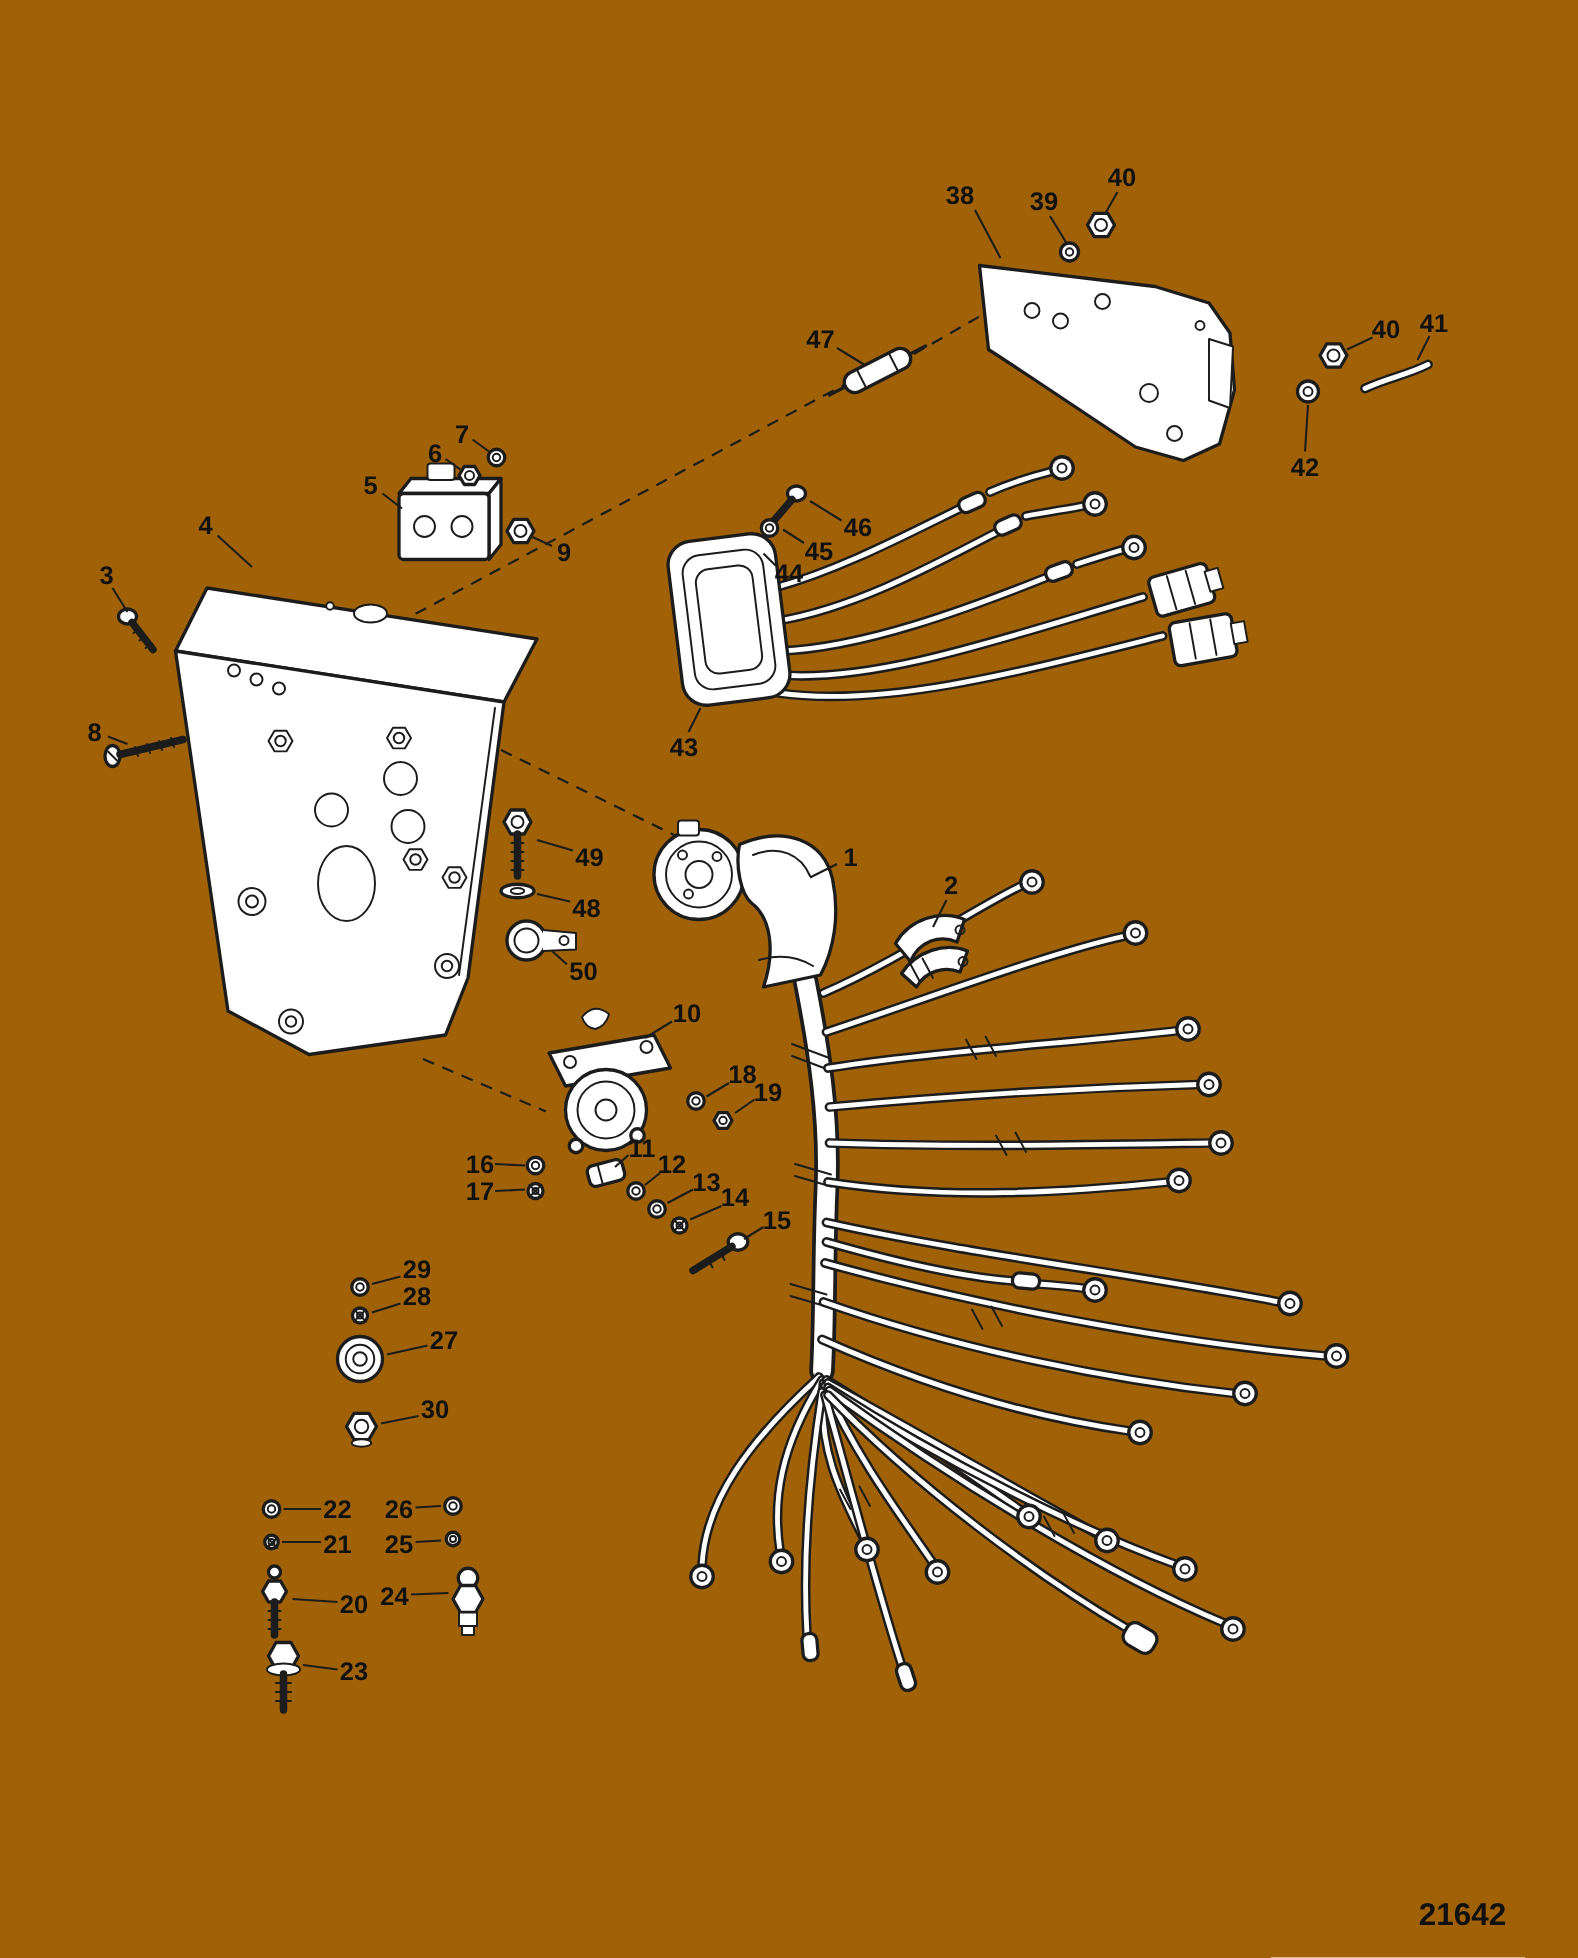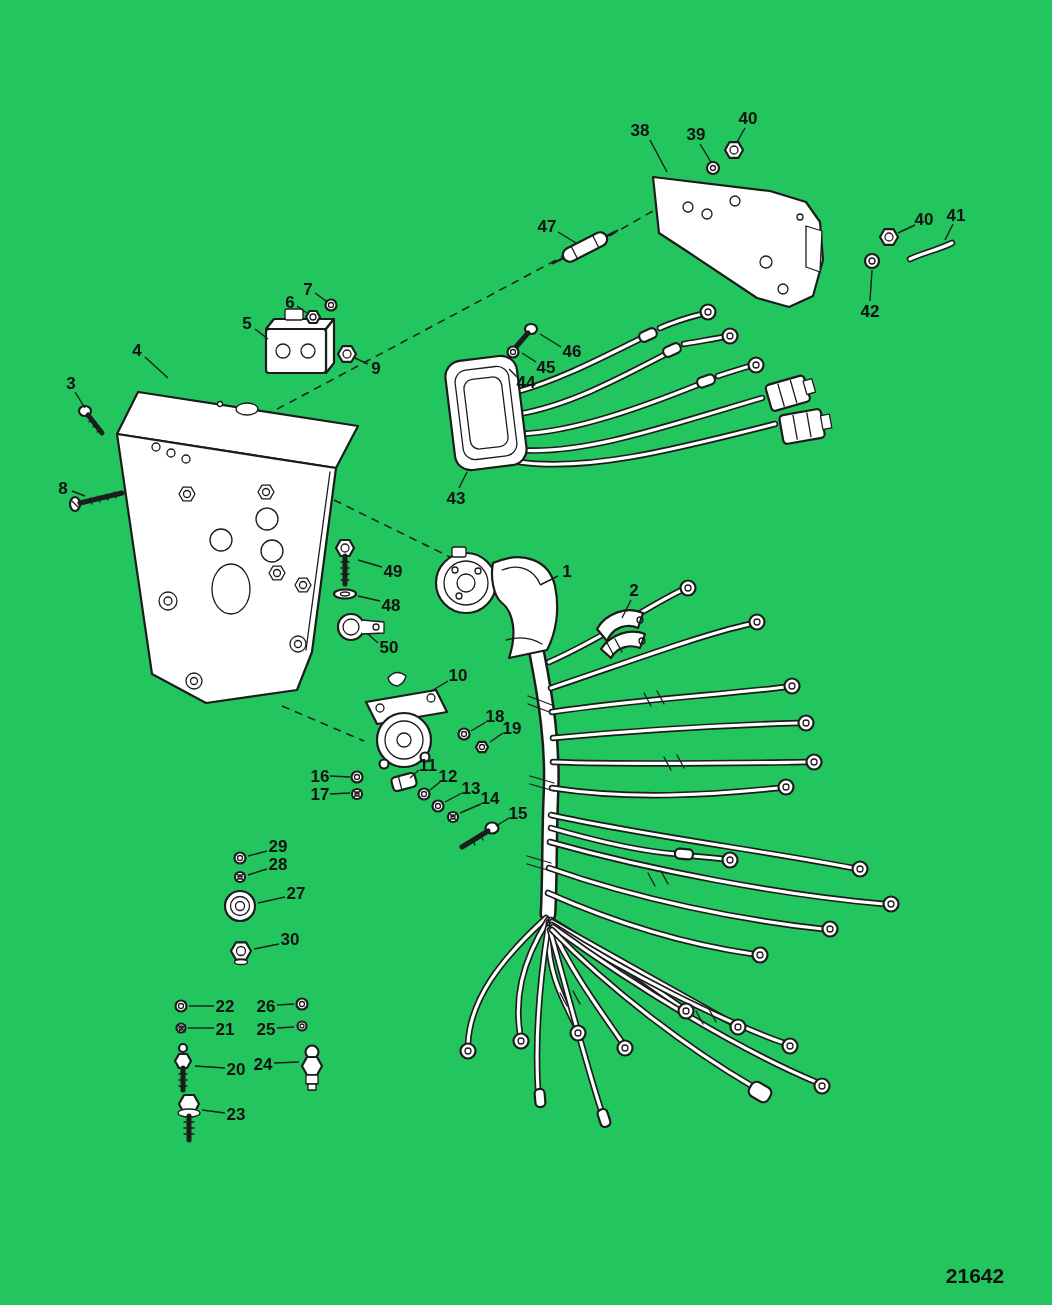--- a/index.html
+++ b/index.html
@@ -1,16 +1,16 @@
 <!DOCTYPE html>
 <html><head>
 <meta charset="utf-8">
 <style>
   html,body{margin:0;padding:0;background:#fff;}
-  .stage{width:1052px;height:1305px;position:relative;margin:0 auto;background:#22c55e;overflow:hidden;}
+  .stage{width:1052px;height:1305px;position:relative;margin:0 auto;background:#a16207;overflow:hidden;}
   svg{display:block;width:100%;height:100%;}
   .ln{fill:none;stroke:#1c1c1c;stroke-width:2.2;stroke-linecap:round;stroke-linejoin:round;}
   .thin{stroke-width:1.3;}
   .fw{fill:#fff;stroke:#1c1c1c;stroke-width:2.2;stroke-linejoin:round;}
   .fw.thin{stroke-width:1.3;}
   .dash{fill:none;stroke:#1c1c1c;stroke-width:1.5;stroke-dasharray:8 6;}
   .shaft{fill:none;stroke:#1c1c1c;stroke-width:5;stroke-linecap:round;}
   .trunk-o{fill:none;stroke:#1c1c1c;stroke-width:17;stroke-linecap:round;}
   .trunk-i{fill:none;stroke:#fff;stroke-width:12;stroke-linecap:round;}
   .wire-o{fill:none;stroke:#1c1c1c;stroke-width:6.5;stroke-linecap:round;}

